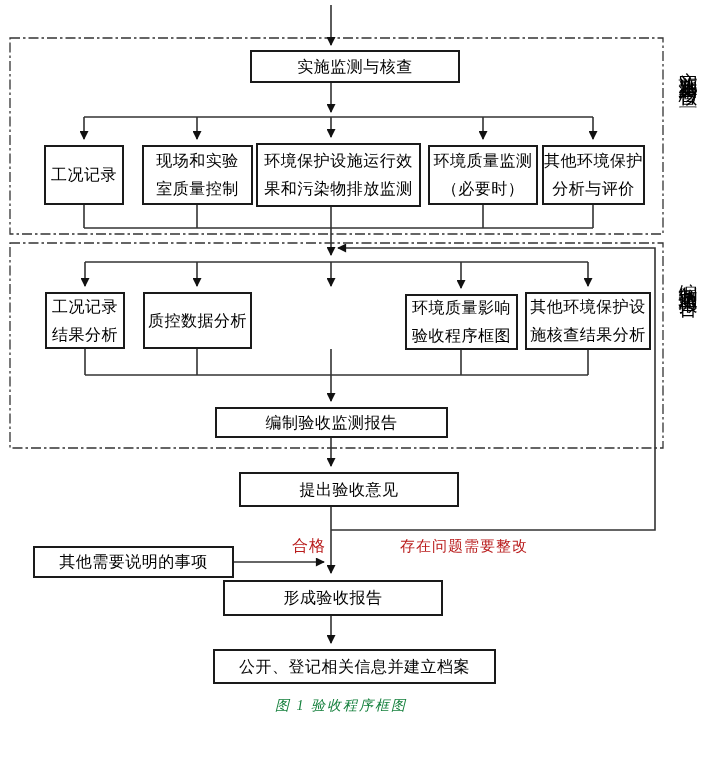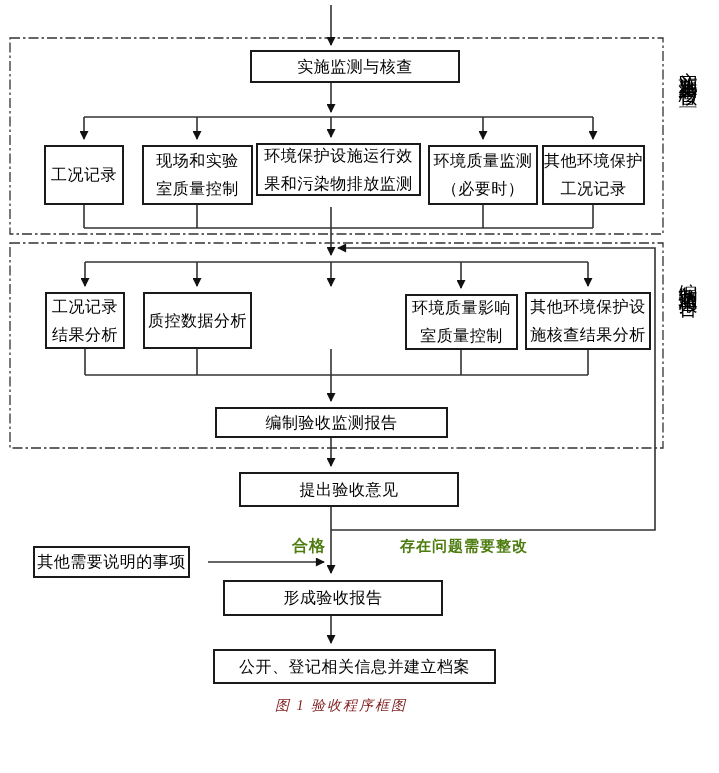--- a/index.html
+++ b/index.html
@@ -9,31 +9,30 @@
     overflow:hidden;
   }
   #connectors{position:absolute;left:0;top:0;width:719px;height:773px;}
   .box{
     position:absolute;box-sizing:border-box;background:#ffffff;
     border:2px solid #1a1a1a;display:flex;align-items:center;justify-content:center;
     text-align:center;font-size:16px;line-height:28px;white-space:pre-line;
     color:#000;z-index:2;letter-spacing:0.5px;
   }
   .edge-label{
-    position:absolute;font-size:15px;color:#4d7c0f;z-index:2;letter-spacing:1px;
+    position:absolute;font-size:15px;color:#b91c1c;z-index:2;letter-spacing:1px;
     white-space:nowrap;
-    font-weight:bold;
   }
   .v-label{
     position:absolute;z-index:2;writing-mode:vertical-rl;text-orientation:upright;
     font-size:19px;letter-spacing:3px;color:#000;white-space:nowrap;
   }
   .caption{
     position:absolute;z-index:2;font-family:"Liberation Serif","DejaVu Serif",serif;
-    font-style:italic;font-size:14px;letter-spacing:2px;color:#7f1d1d;
+    font-style:italic;font-size:14px;letter-spacing:2px;color:#15803d;
     width:240px;text-align:center;
   }
 </style>
 </head>
 <body>
 
 <div id="stage">
 
   <svg id="connectors" viewBox="0 0 719 773" xmlns="http://www.w3.org/2000/svg">
     <defs>
@@ -98,42 +97,42 @@
   </svg>
 
   <div class="v-label" style="left:675px;top:56px;">实施监测与核查</div>
   <div class="v-label" style="left:675px;top:268px;">编制监测报告</div>
 
   <div class="box" style="left:250px;top:50px;width:210px;height:33px;">实施监测与核查</div>
 
   <div class="box" style="left:44px;top:145px;width:80px;height:60px;">工况记录</div>
   <div class="box" style="left:142px;top:145px;width:111px;height:60px;">现场和实验
 室质量控制</div>
-  <div class="box" style="left:256px;top:143px;width:165px;height:53px;">环境保护设施运行效
+  <div class="box" style="left:256px;top:143px;width:165px;height:64px;">环境保护设施运行效
 果和污染物排放监测</div>
   <div class="box" style="left:428px;top:145px;width:110px;height:60px;">环境质量监测
 （必要时）</div>
   <div class="box" style="left:542px;top:145px;width:103px;height:60px;">其他环境保护
-工况记录</div>
+分析与评价</div>
 
   <div class="box" style="left:45px;top:292px;width:80px;height:57px;">工况记录
 结果分析</div>
   <div class="box" style="left:143px;top:292px;width:109px;height:57px;">质控数据分析</div>
   <div class="box" style="left:405px;top:294px;width:113px;height:56px;">环境质量影响
-室质量控制</div>
+验收程序框图</div>
   <div class="box" style="left:525px;top:292px;width:126px;height:58px;text-align:center;">其他环境保护设
 施核查结果分析</div>
 
   <div class="box" style="left:215px;top:407px;width:233px;height:31px;">编制验收监测报告</div>
 
   <div class="box" style="left:215px;top:472px;width:220px;height:35px;margin-left:24px;">提出验收意见</div>
 
   <div class="edge-label" style="left:292px;top:536px;width:33px;text-align:right;font-size:16px;">合格</div>
   <div class="edge-label" style="left:400px;top:537px;">存在问题需要整改</div>
 
-  <div class="box" style="left:33px;top:546px;width:157px;height:32px;">其他需要说明的事项</div>
+  <div class="box" style="left:33px;top:546px;width:201px;height:32px;">其他需要说明的事项</div>
 
   <div class="box" style="left:223px;top:580px;width:220px;height:36px;">形成验收报告</div>
 
   <div class="box" style="left:213px;top:649px;width:283px;height:35px;">公开、登记相关信息并建立档案</div>
 
   <div class="caption" style="left:221px;top:697px;">图 1 验收程序框图</div>
 </div>
 
 </body></html>

